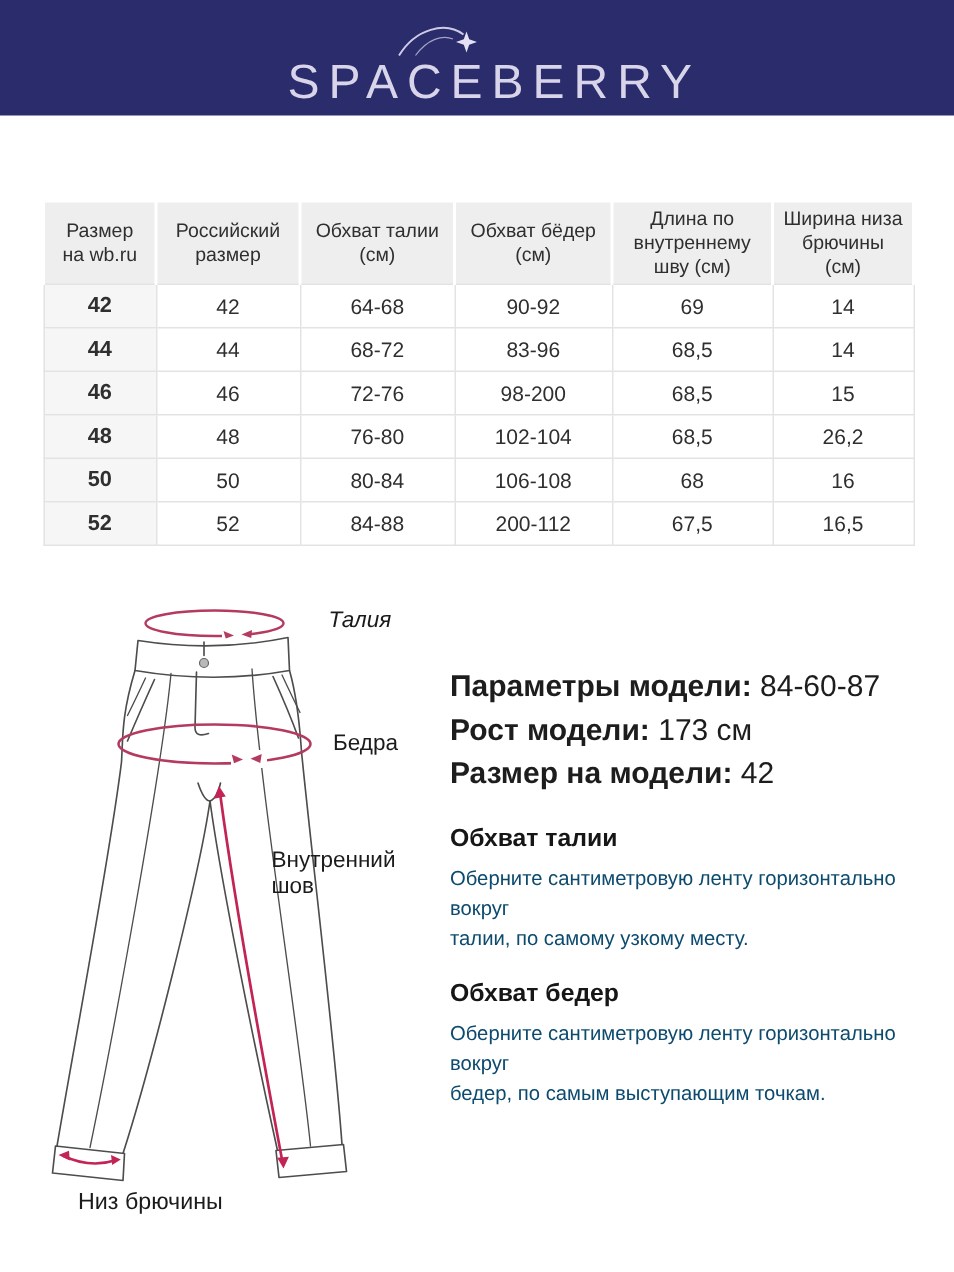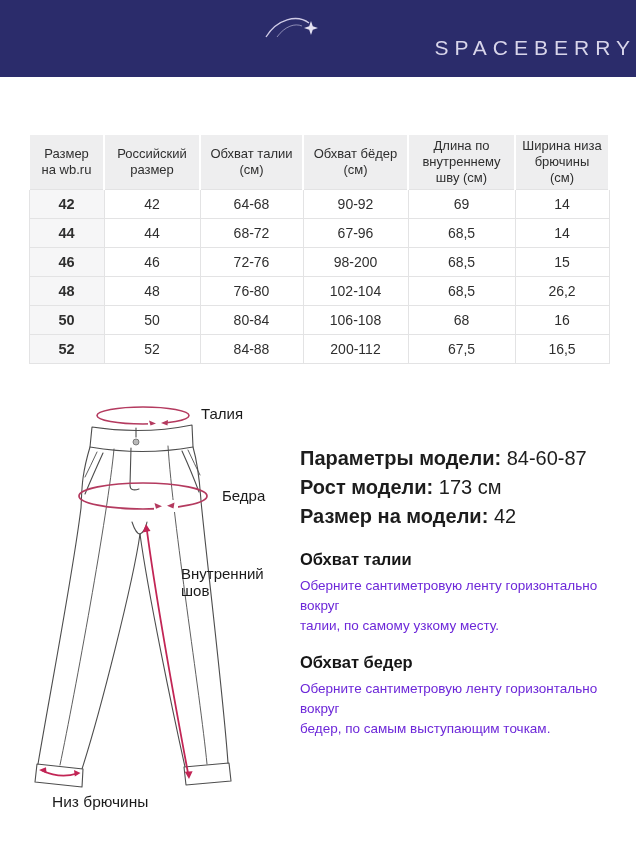--- a/index.html
+++ b/index.html
@@ -1,51 +1,51 @@
 <!DOCTYPE html>
 <html><head>
 <meta charset="utf-8">
 <style>
   html,body{margin:0;padding:0;background:#fff;}
   .page{position:relative;width:636px;height:848px;background:#ffffff;overflow:hidden;
         font-family:"Liberation Sans",sans-serif;color:#2f2f2f;}
 
   
   .hdr{position:absolute;left:0;top:0;width:636px;height:77px;background:#2b2c6b;}
-  .logo-text{position:absolute;left:0;right:0;top:36px;text-align:right;
-             font-size:21px;letter-spacing:6px;font-weight:400;color:#d8d5ea;margin-left:23px;}
+  .logo-text{position:absolute;left:0;right:0;top:36px;text-align:center;
+             font-size:32px;letter-spacing:6px;font-weight:400;color:#d8d5ea;margin-left:23px;}
   .comet{position:absolute;left:263px;top:11px;}
 
   
   .tbl-wrap{position:absolute;left:28px;top:133px;width:580px;}
   table.size{border-collapse:collapse;width:580px;table-layout:fixed;}
   table.size th{background:#eeeeef;border:2px solid #ffffff;border-bottom:none;
     font-size:13px;font-weight:500;color:#2f2f2f;line-height:16px;
     height:54px;text-align:center;vertical-align:middle;white-space:pre-line;padding:0 2px;}
   table.size td{background:#ffffff;border:1px solid #e3e3e4;height:28px;
     font-size:14px;color:#2f2f2f;text-align:center;vertical-align:middle;padding:0;}
   table.size td:first-child{background:#f6f6f7;font-weight:700;font-size:14.5px;}
 
   
   .dlabel{position:absolute;font-size:15px;font-weight:500;color:#1b1b1b;line-height:17px;}
-  .lbl-waist{left:201px;top:405px;}
+  .lbl-waist{left:219px;top:405px;font-style:italic;}
   .lbl-hips{left:222px;top:487px;}
   .lbl-inseam{left:181px;top:565px;width:100px;}
   .lbl-hem{left:52px;top:793px;font-size:15.5px;}
   .pants{position:absolute;left:15px;top:393px;}
 
   
   .rightcol{position:absolute;left:300px;top:444px;width:330px;}
   .model-line{font-size:20px;line-height:29px;color:#1d1d1d;}
   .mi-label{font-weight:700;}
   .mi-value{font-weight:400;}
   .instr-block{margin-top:17px;}
   .instr{margin-bottom:15px;}
   .instr-title{font-size:16.5px;font-weight:700;color:#161616;line-height:22px;margin-bottom:6px;}
-  .instr-text{font-size:13.5px;line-height:20px;color:#6d28d9;white-space:pre-line;}
+  .instr-text{font-size:13.5px;line-height:20px;color:#0c4a6e;white-space:pre-line;}
 </style>
 </head>
 <body>
 
 <div class="page">
 
   <div class="hdr">
     <svg class="comet" width="58" height="30" viewBox="0 0 58 30">
       <path d="M3,26 C14,8 34,3 46,12" fill="none" stroke="#cfcbe6" stroke-width="1.3"></path>
       <path d="M14,26 C22,15 32,12 39,15" fill="none" stroke="#cfcbe6" stroke-width="0.8" opacity="0.75"></path>
@@ -88,21 +88,21 @@
             <td>42</td>
             <td>64-68</td>
             <td>90-92</td>
             <td>69</td>
             <td>14</td>
           </tr>
           <tr>
             <td>44</td>
             <td>44</td>
             <td>68-72</td>
-            <td>67-96</td>
+            <td>83-96</td>
             <td>68,5</td>
             <td>14</td>
           </tr>
           <tr>
             <td>46</td>
             <td>46</td>
             <td>72-76</td>
             <td>98-200</td>
             <td>68,5</td>
             <td>15</td>

